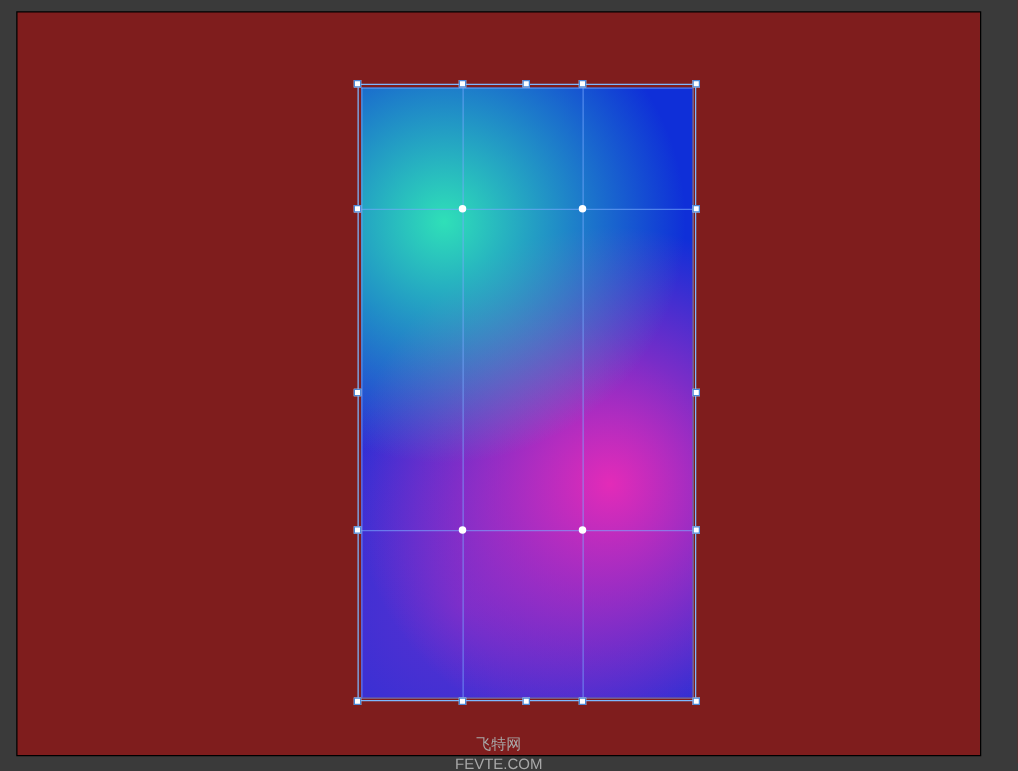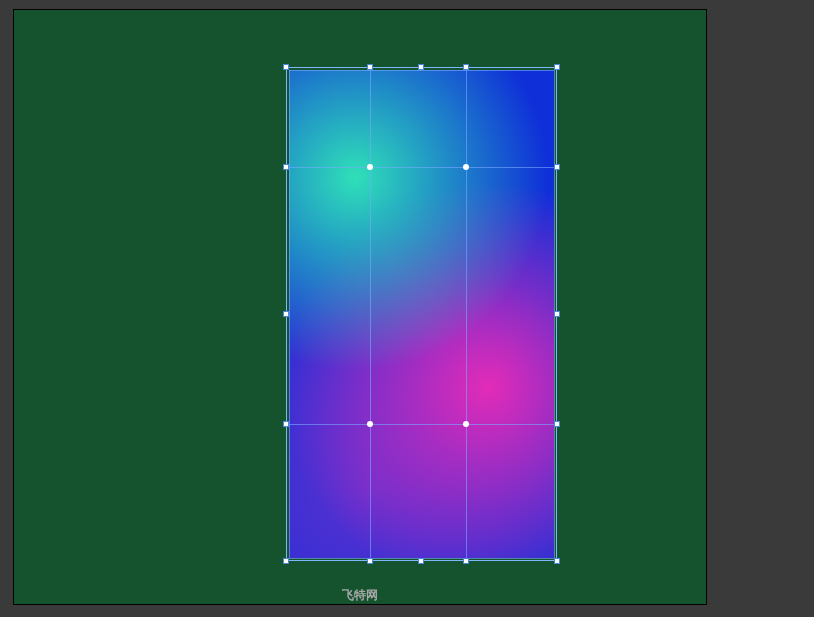--- a/index.html
+++ b/index.html
@@ -9,25 +9,24 @@
     height: 617px;
     background: #3a3a3a;
     font-family: Arial, sans-serif;
     overflow: hidden;
     position: relative;
   }
   .app-window {
     position: absolute;
     left: 14px;
     top: 10px;
-    width: 692px;
+    width: 770px;
     height: 594px;
-    background: #14532d;
+    background: #7f1d1d;
     box-shadow: 0 0 0 1px #000;
-    font-weight: bold;
   }
   .gradient-object {
     position: absolute;
     left: 275px;
     top: 60px;
     width: 265px;
     height: 488px;
     background:
       radial-gradient(circle at 25% 22%, #2fe0b8 0%, rgba(47,224,184,0) 45%),
       radial-gradient(circle at 75% 65%, #e32bb8 0%, rgba(227,43,184,0) 55%),
@@ -79,20 +78,21 @@
 </head>
 <body>
 
 <div class="app-window">
 
   <div class="gradient-object"></div>
 
   <div class="bbox"></div>
 
   <div class="watermark" style="top:578px;">飞特网</div>
+  <div class="watermark" style="top:594px;">FEVTE.COM</div>
 <div class="mesh-line" style="left: 275px; top: 60px; width: 1px; height: 488px;"></div>
     <div class="mesh-line" style="left: 356px; top: 60px; width: 1px; height: 488px;"></div>
     <div class="mesh-line" style="left: 452px; top: 60px; width: 1px; height: 488px;"></div>
     <div class="mesh-line" style="left: 540px; top: 60px; width: 1px; height: 488px;"></div>
     <div class="mesh-line" style="left: 275px; top: 60px; height: 1px; width: 265px;"></div>
     <div class="mesh-line" style="left: 275px; top: 157px; height: 1px; width: 265px;"></div>
     <div class="mesh-line" style="left: 275px; top: 414px; height: 1px; width: 265px;"></div>
     <div class="mesh-line" style="left: 275px; top: 548px; height: 1px; width: 265px;"></div>
     <div class="mesh-point" style="left: 356px; top: 157px;"></div>
     <div class="mesh-point" style="left: 452px; top: 157px;"></div>

